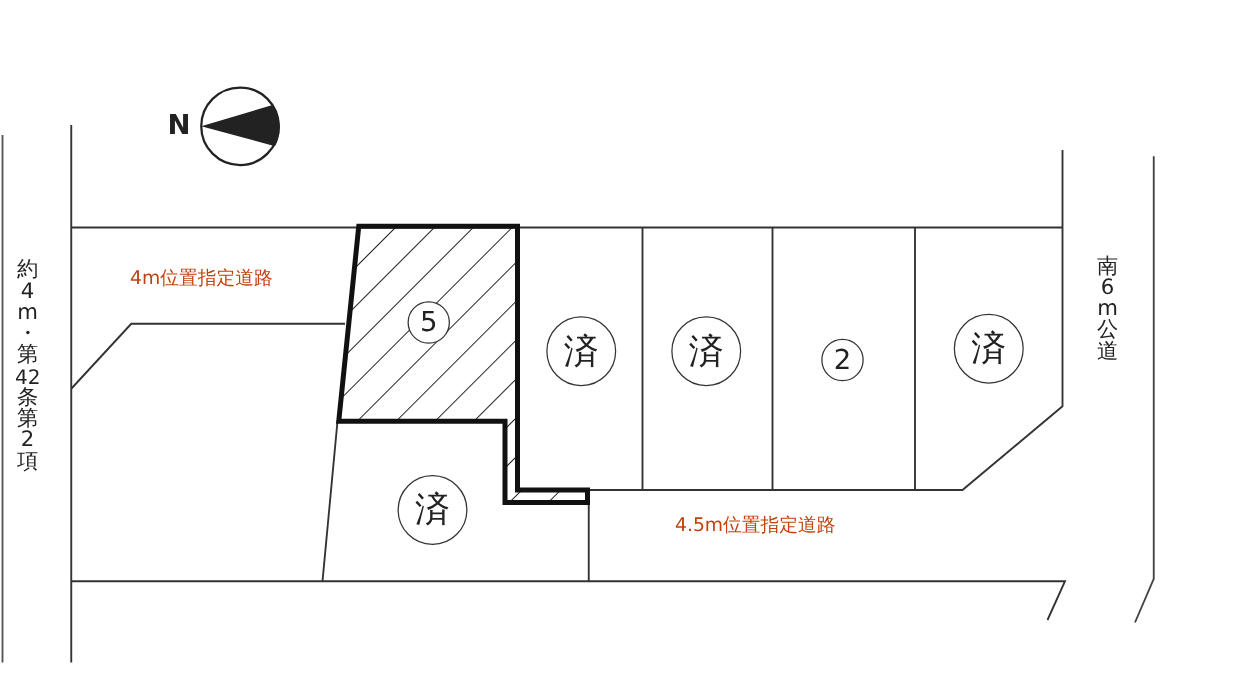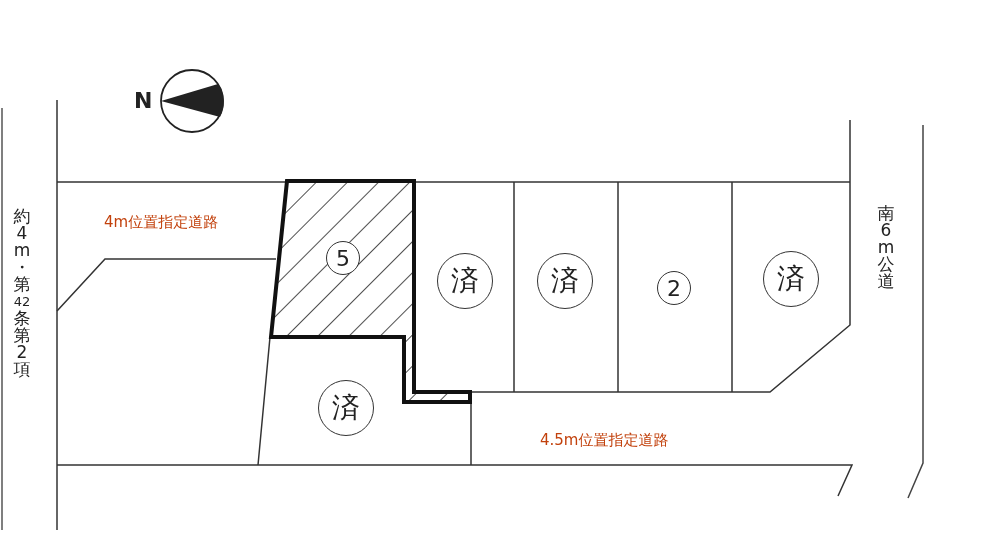--- a/index.html
+++ b/index.html
@@ -45,29 +45,29 @@
 
   <g>
     <circle cx="192" cy="101" r="31" fill="#fff" stroke="#222" stroke-width="1.8"></circle>
     <path d="M161,101 L218,84 A31,31 0 0 1 220,117 Z" fill="#222"></path>
   </g>
 </svg>
 
 <div class="lbl" style="left:134px; top:88px; font-size:22px; font-weight:bold; color:#222;">N</div>
 
 <div class="lbl" style="left:104px; top:213px; font-size:15px;">4m位置指定道路</div>
-<div class="lbl" style="left:540px; top:431px; font-size:15px;">4.5m位置指定道路</div>
+<div class="lbl" style="left:540px; top:411px; font-size:15px;">4.5m位置指定道路</div>
 
 <div class="vlbl" style="left:12px; top:208px;">
   <span>約</span>
   <span>4</span>
   <span>m</span>
   <span>・</span>
   <span>第</span>
-  <span style="font-size:13px;">42</span>
+  <span style="font-size:16px;">42</span>
   <span>条</span>
   <span>第</span>
   <span>2</span>
   <span>項</span>
 </div>
 
 <div class="vlbl" style="left:876px; top:205px;">
   <span>南</span>
   <span>6</span>
   <span>m</span>

